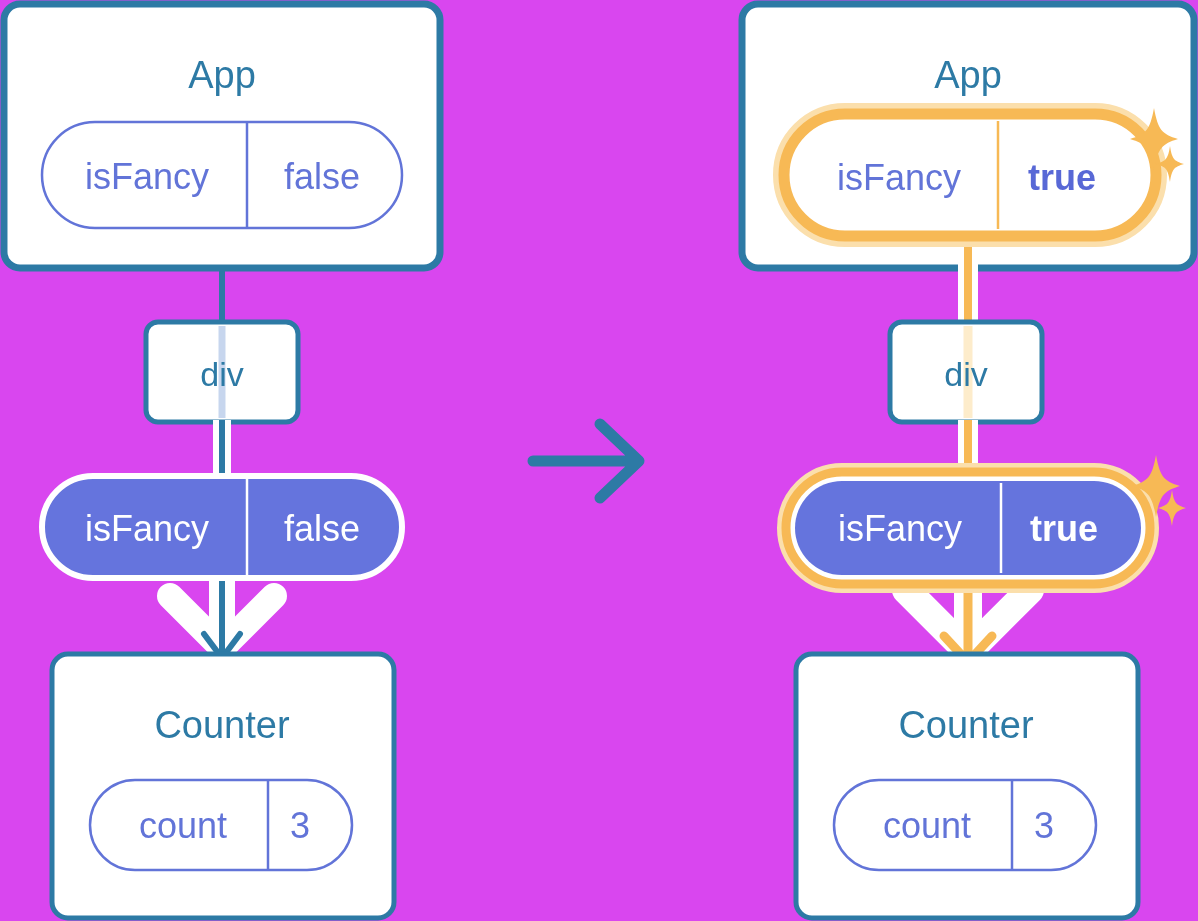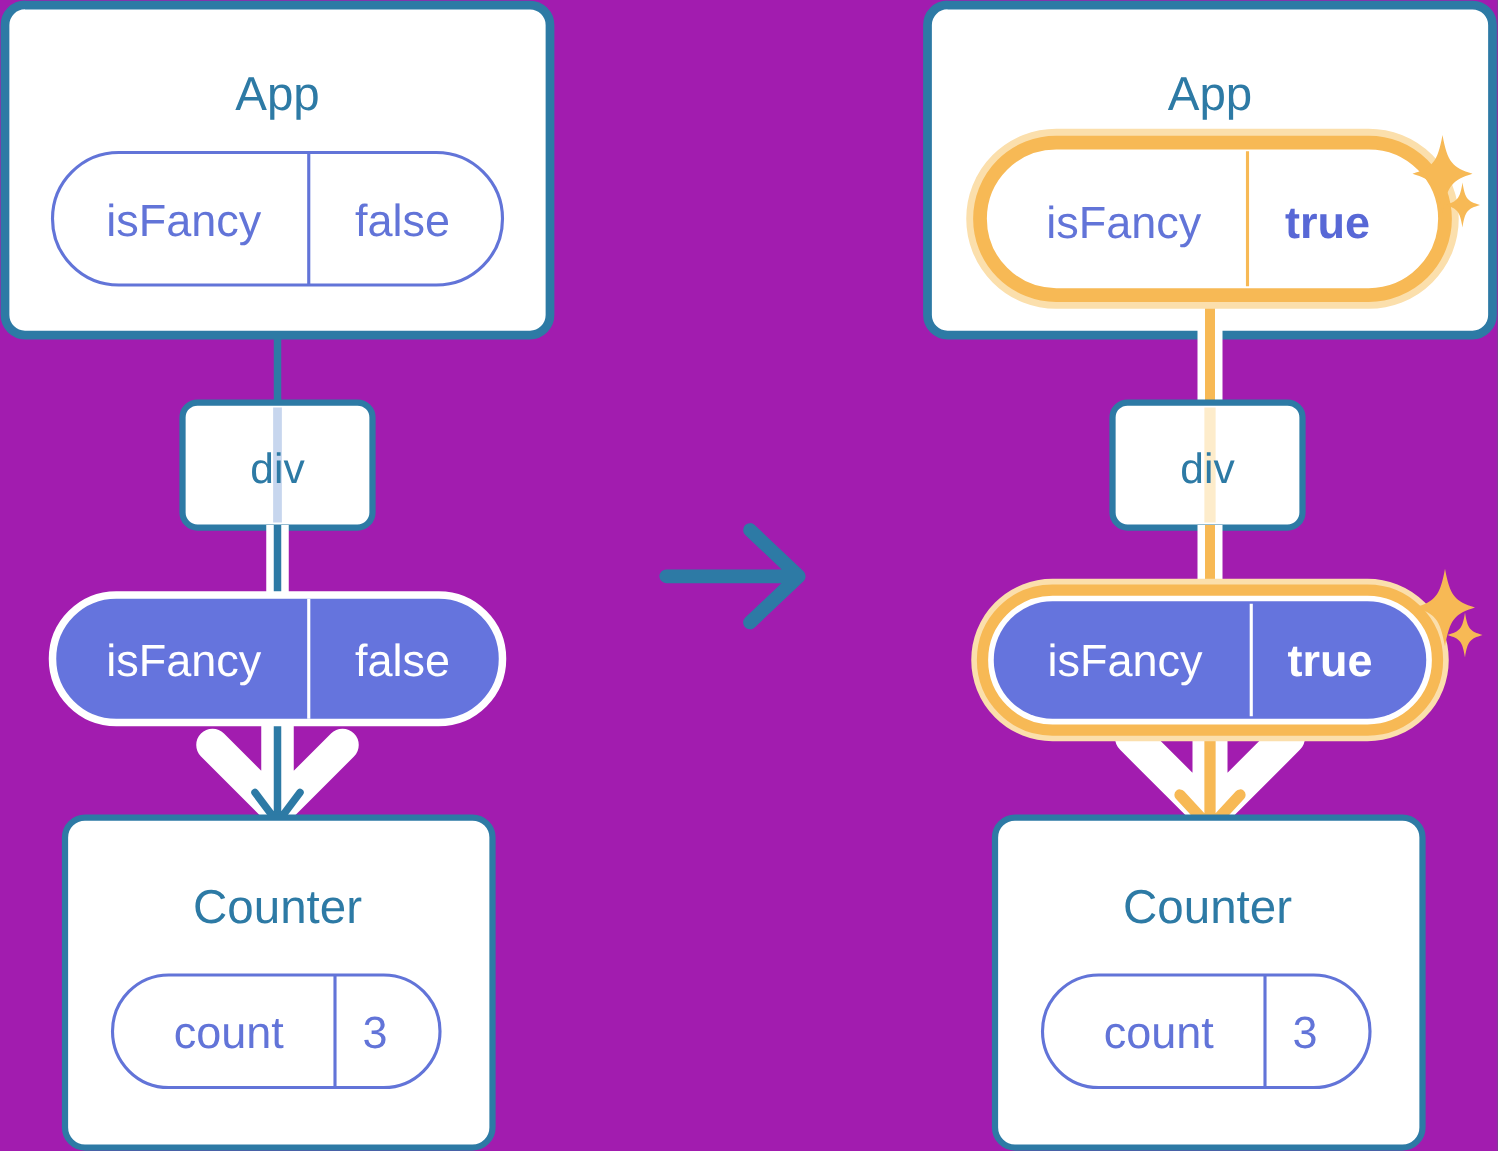--- a/index.html
+++ b/index.html
@@ -10,21 +10,21 @@
   body {
     width: 1198px;
     height: 921px;
     overflow: hidden;
     font-family: "Liberation Sans", sans-serif;
   }
   #stage {
     position: relative;
     width: 1198px;
     height: 921px;
-    background: #a21caf;
+    background: #d946ef;
   }
   #stage svg.layer {
     position: absolute;
     left: 0;
     top: 0;
     width: 1198px;
     height: 921px;
   }
   text { font-family: "Liberation Sans", sans-serif; }
   .card-title { font-size: 38px; fill: #2d7aa5; }

